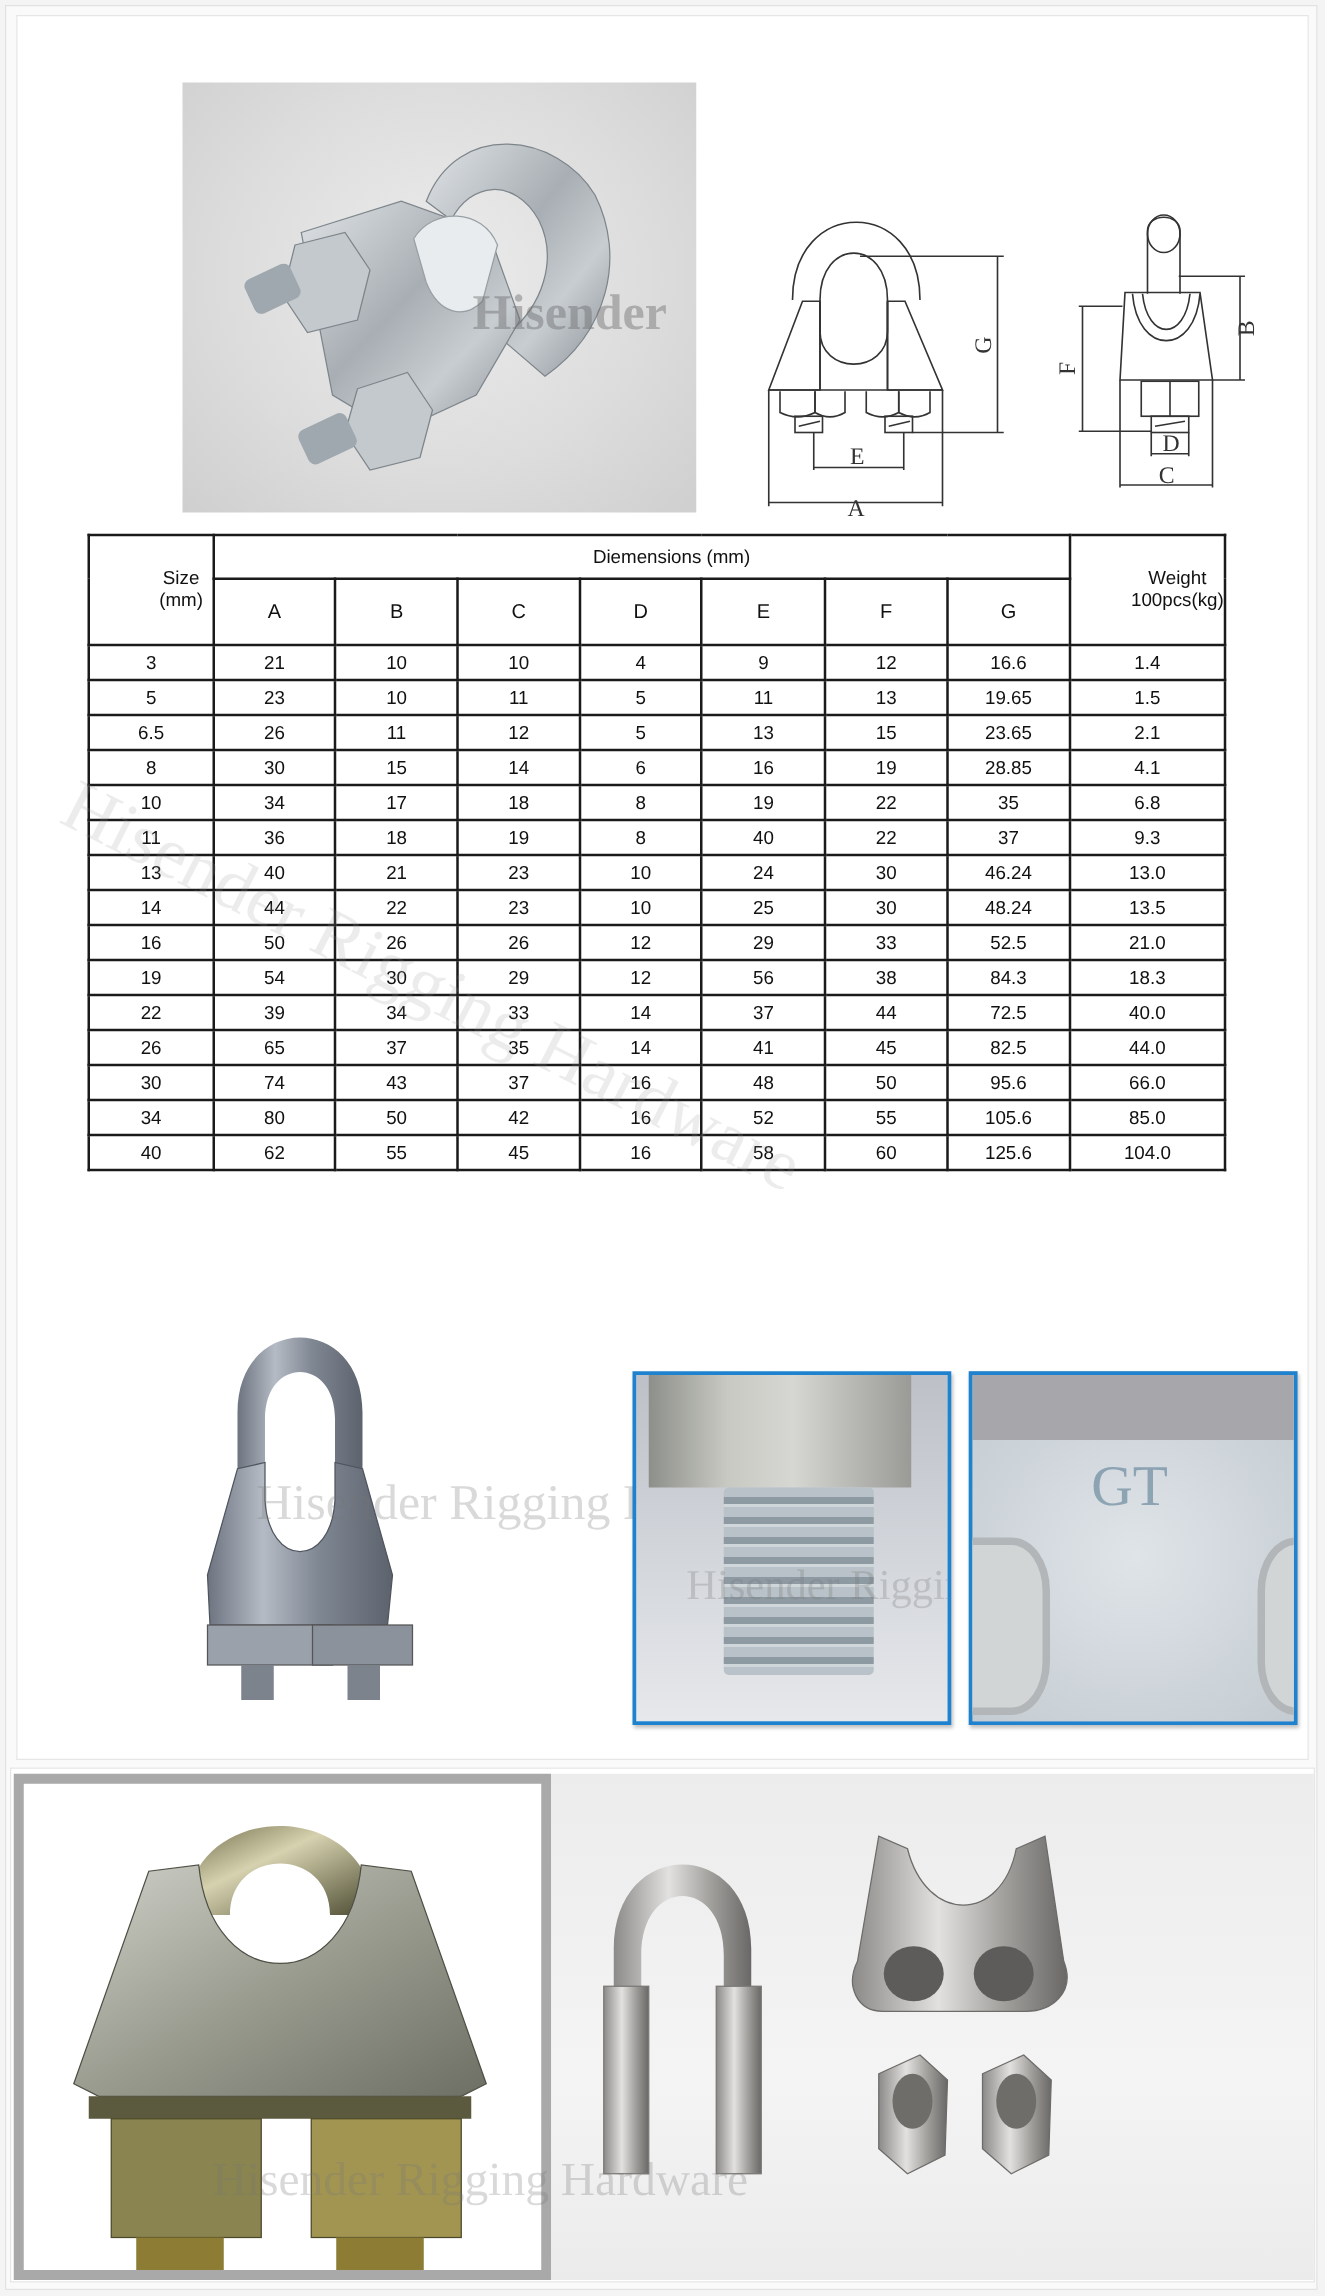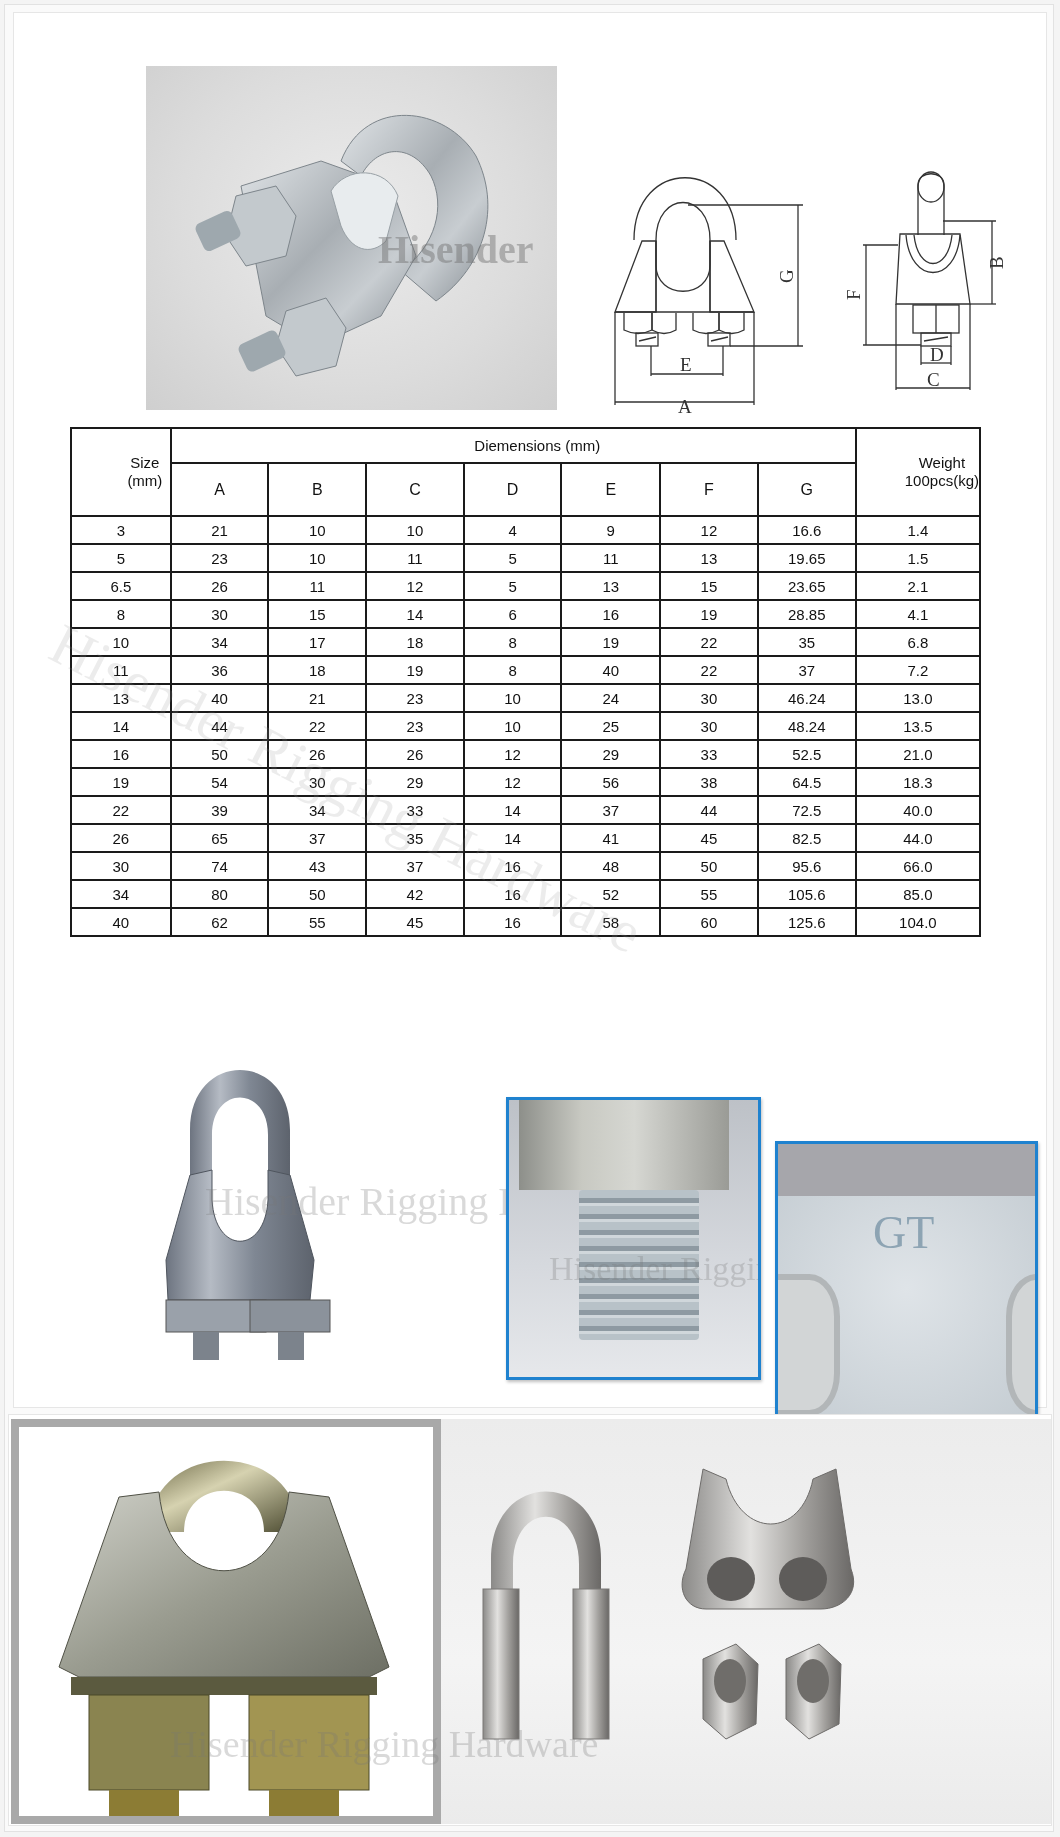--- a/index.html
+++ b/index.html
@@ -214,21 +214,21 @@
       </tr>
       <tr>
         <td>11</td>
         <td>36</td>
         <td>18</td>
         <td>19</td>
         <td>8</td>
         <td>40</td>
         <td>22</td>
         <td>37</td>
-        <td>7.2</td>
+        <td>9.3</td>
       </tr>
       <tr>
         <td>13</td>
         <td>40</td>
         <td>21</td>
         <td>23</td>
         <td>10</td>
         <td>24</td>
         <td>30</td>
         <td>46.24</td>
@@ -257,21 +257,21 @@
         <td>21.0</td>
       </tr>
       <tr>
         <td>19</td>
         <td>54</td>
         <td>30</td>
         <td>29</td>
         <td>12</td>
         <td>56</td>
         <td>38</td>
-        <td>64.5</td>
+        <td>84.3</td>
         <td>18.3</td>
       </tr>
       <tr>
         <td>22</td>
         <td>39</td>
         <td>34</td>
         <td>33</td>
         <td>14</td>
         <td>37</td>
         <td>44</td>
@@ -347,21 +347,21 @@
   </svg>
 </div>
 <div class="watermark" style="left:205px; top:1178px; font-size:40px;">Hisender Rigging Hardware</div>
 
 <div class="bluebox" style="left:506px; top:1097px; width:255px; height:283px; background:linear-gradient(180deg,#bdc1c7,#d6d9de 60%,#e6e8eb);">
   <div style="position:absolute; left:10px; top:0; width:210px; height:90px; background:linear-gradient(90deg,#8d8f8a,#c8c9c2 30%,#d6d7d2 55%,#9a9b96);"></div>
   <div style="position:absolute; left:70px; top:90px; width:120px; height:150px; background:repeating-linear-gradient(180deg,#b8c2c8 0 8px,#8e9aa2 8px 13px,#d0d7db 13px 16px); border-radius:4px;"></div>
   <div class="watermark" style="left:40px; top:150px; font-size:34px;">Hisender Rigging</div>
 </div>
 
-<div class="bluebox" style="left:775px; top:1097px; width:263px; height:283px; background:#c9ccd0;margin-top:44px;">
+<div class="bluebox" style="left:775px; top:1097px; width:263px; height:283px; background:#c9ccd0;">
   <div style="position:absolute; left:0; top:0; width:100%; height:52px; background:#a6a6ab;"></div>
   <div style="position:absolute; left:0; top:52px; width:100%; height:231px; background:radial-gradient(circle at 50% 40%,#dfe4e8,#c3cbd1);"></div>
   <div style="position:absolute; left:-40px; top:130px; width:90px; height:130px; border:6px solid #b2b6b8; border-radius:30%; background:#d2d5d6;"></div>
   <div style="position:absolute; left:228px; top:130px; width:90px; height:130px; border:6px solid #b2b6b8; border-radius:30%; background:#d2d5d6;"></div>
   <div style="position:absolute; left:95px; top:62px; font-family:'Liberation Serif',serif; font-size:46px; color:rgba(110,140,160,0.7);">GT</div>
 </div>
 
 <div class="panel" style="left:8px; top:1414px; width:1044px; height:412px;"></div>
 
 <div class="grayframe" style="left:11px; top:1419px; width:430px; height:405px;">

